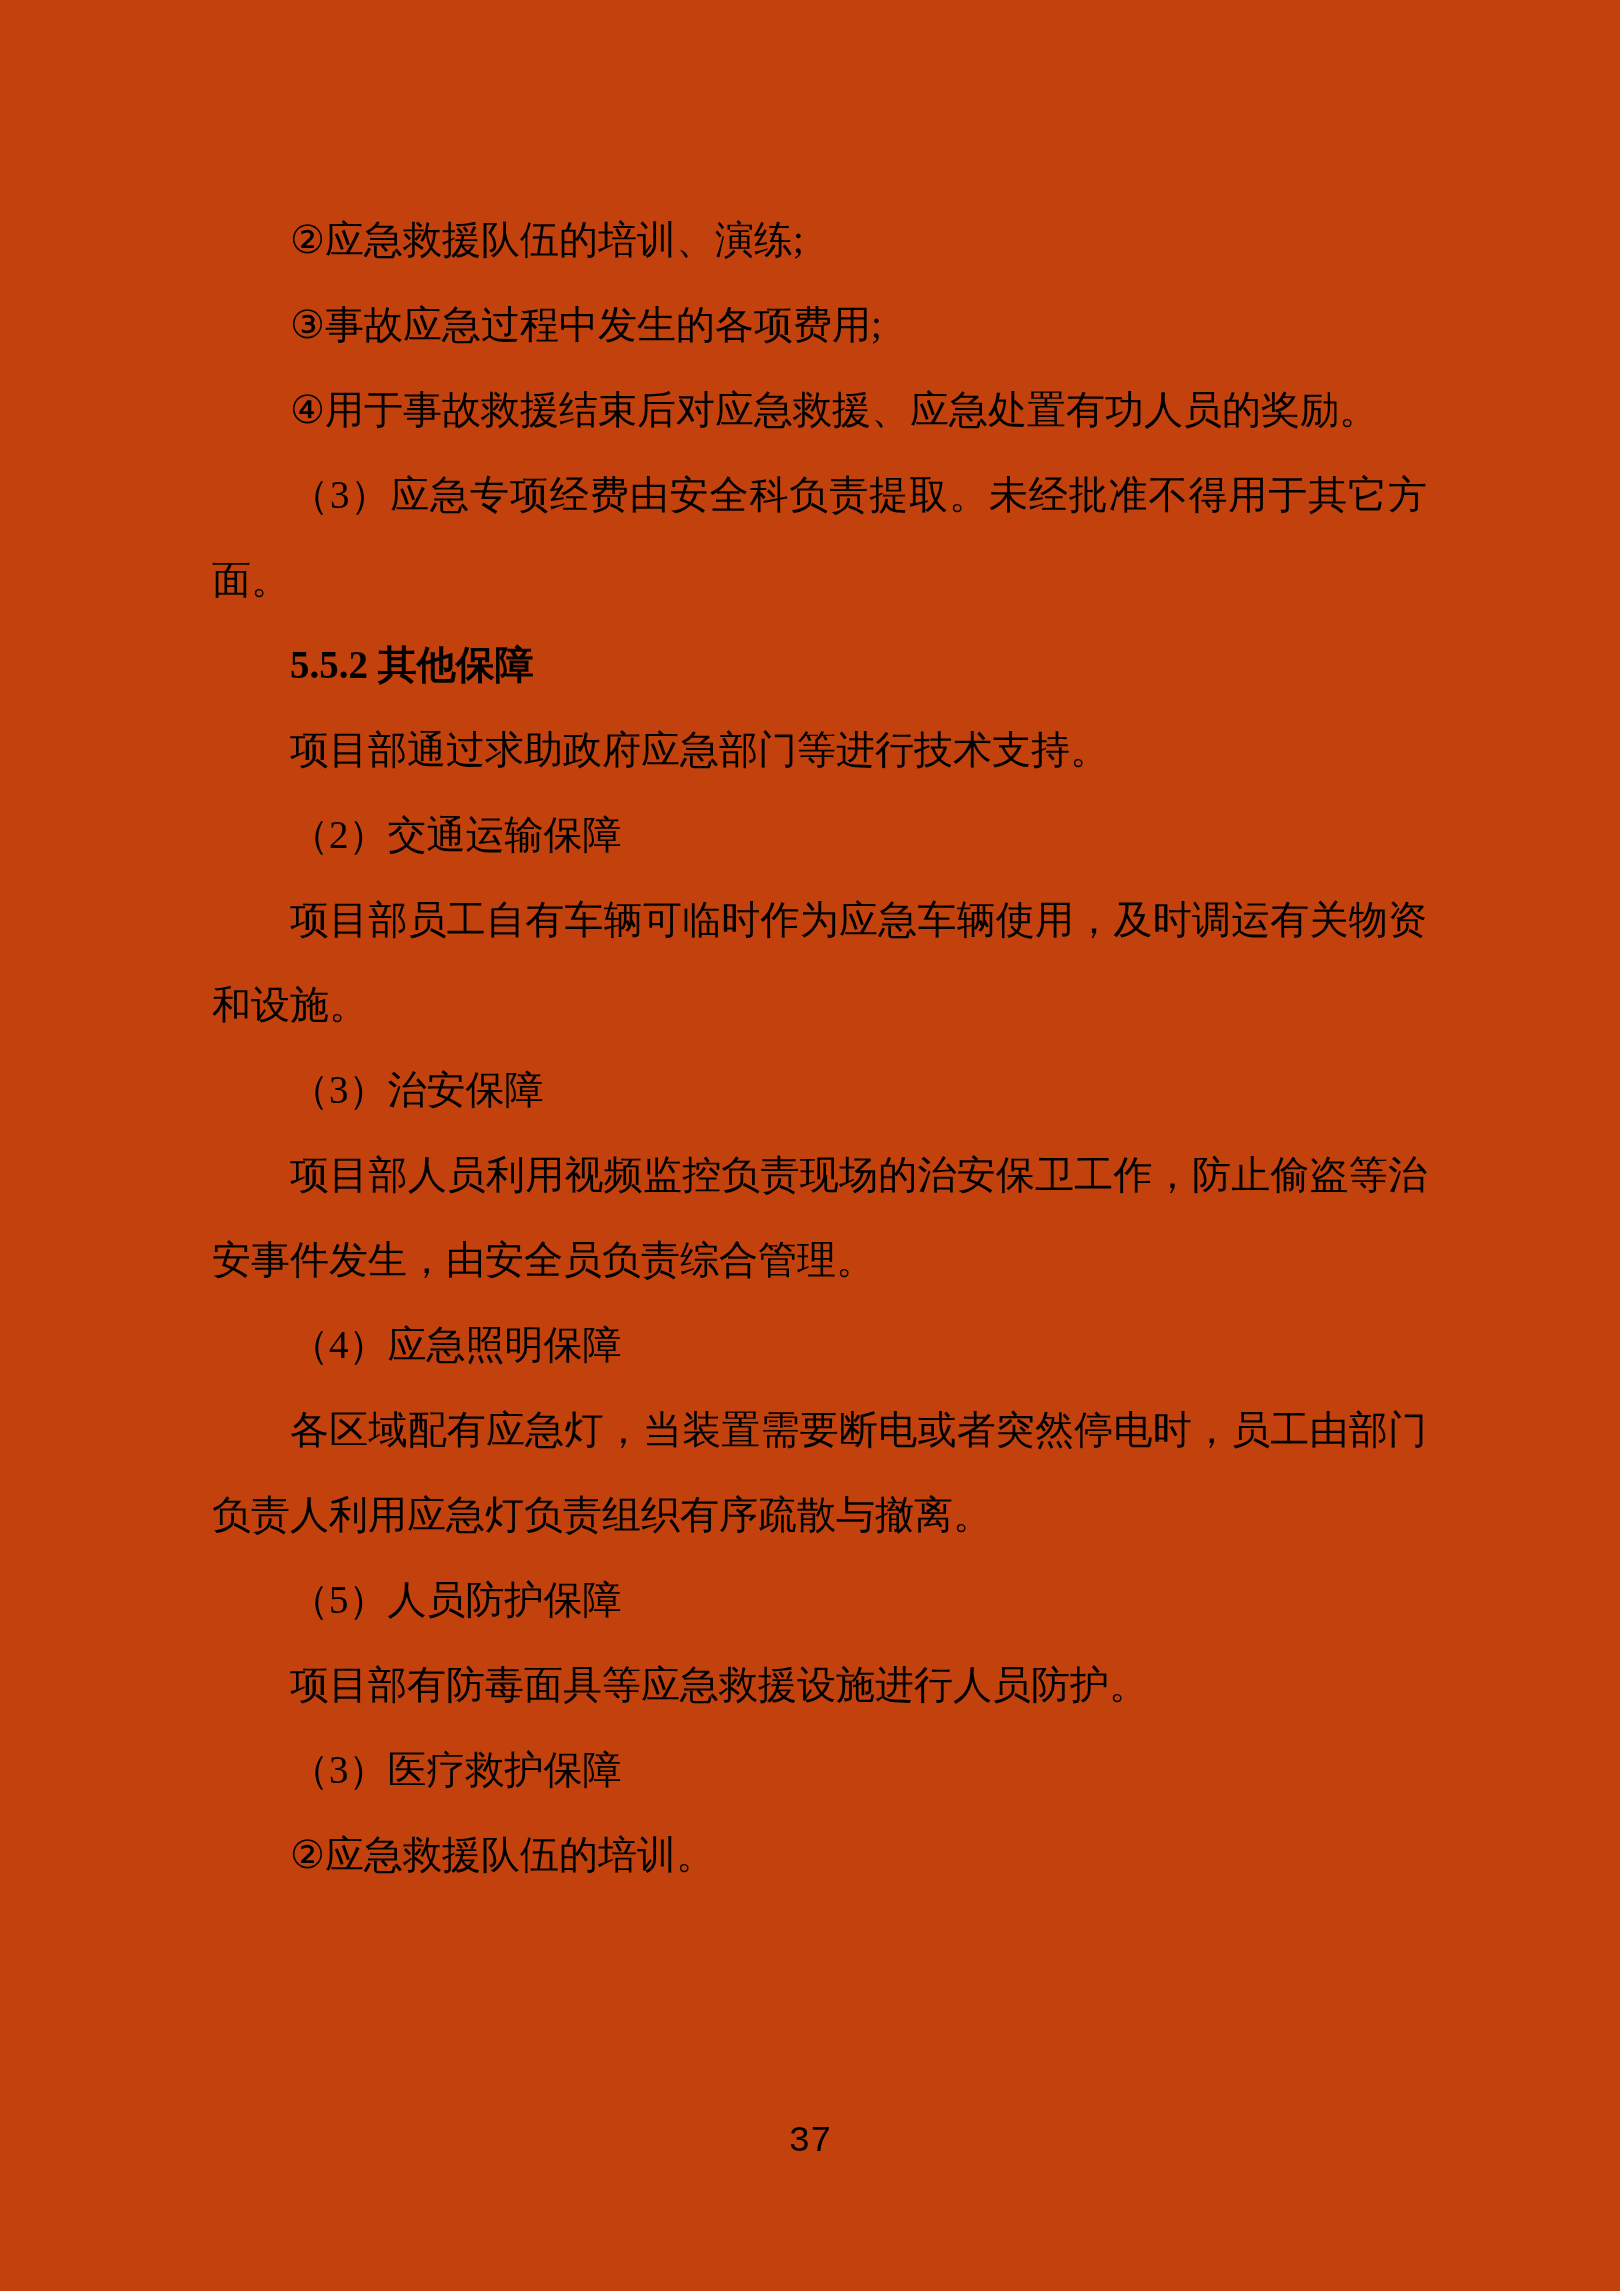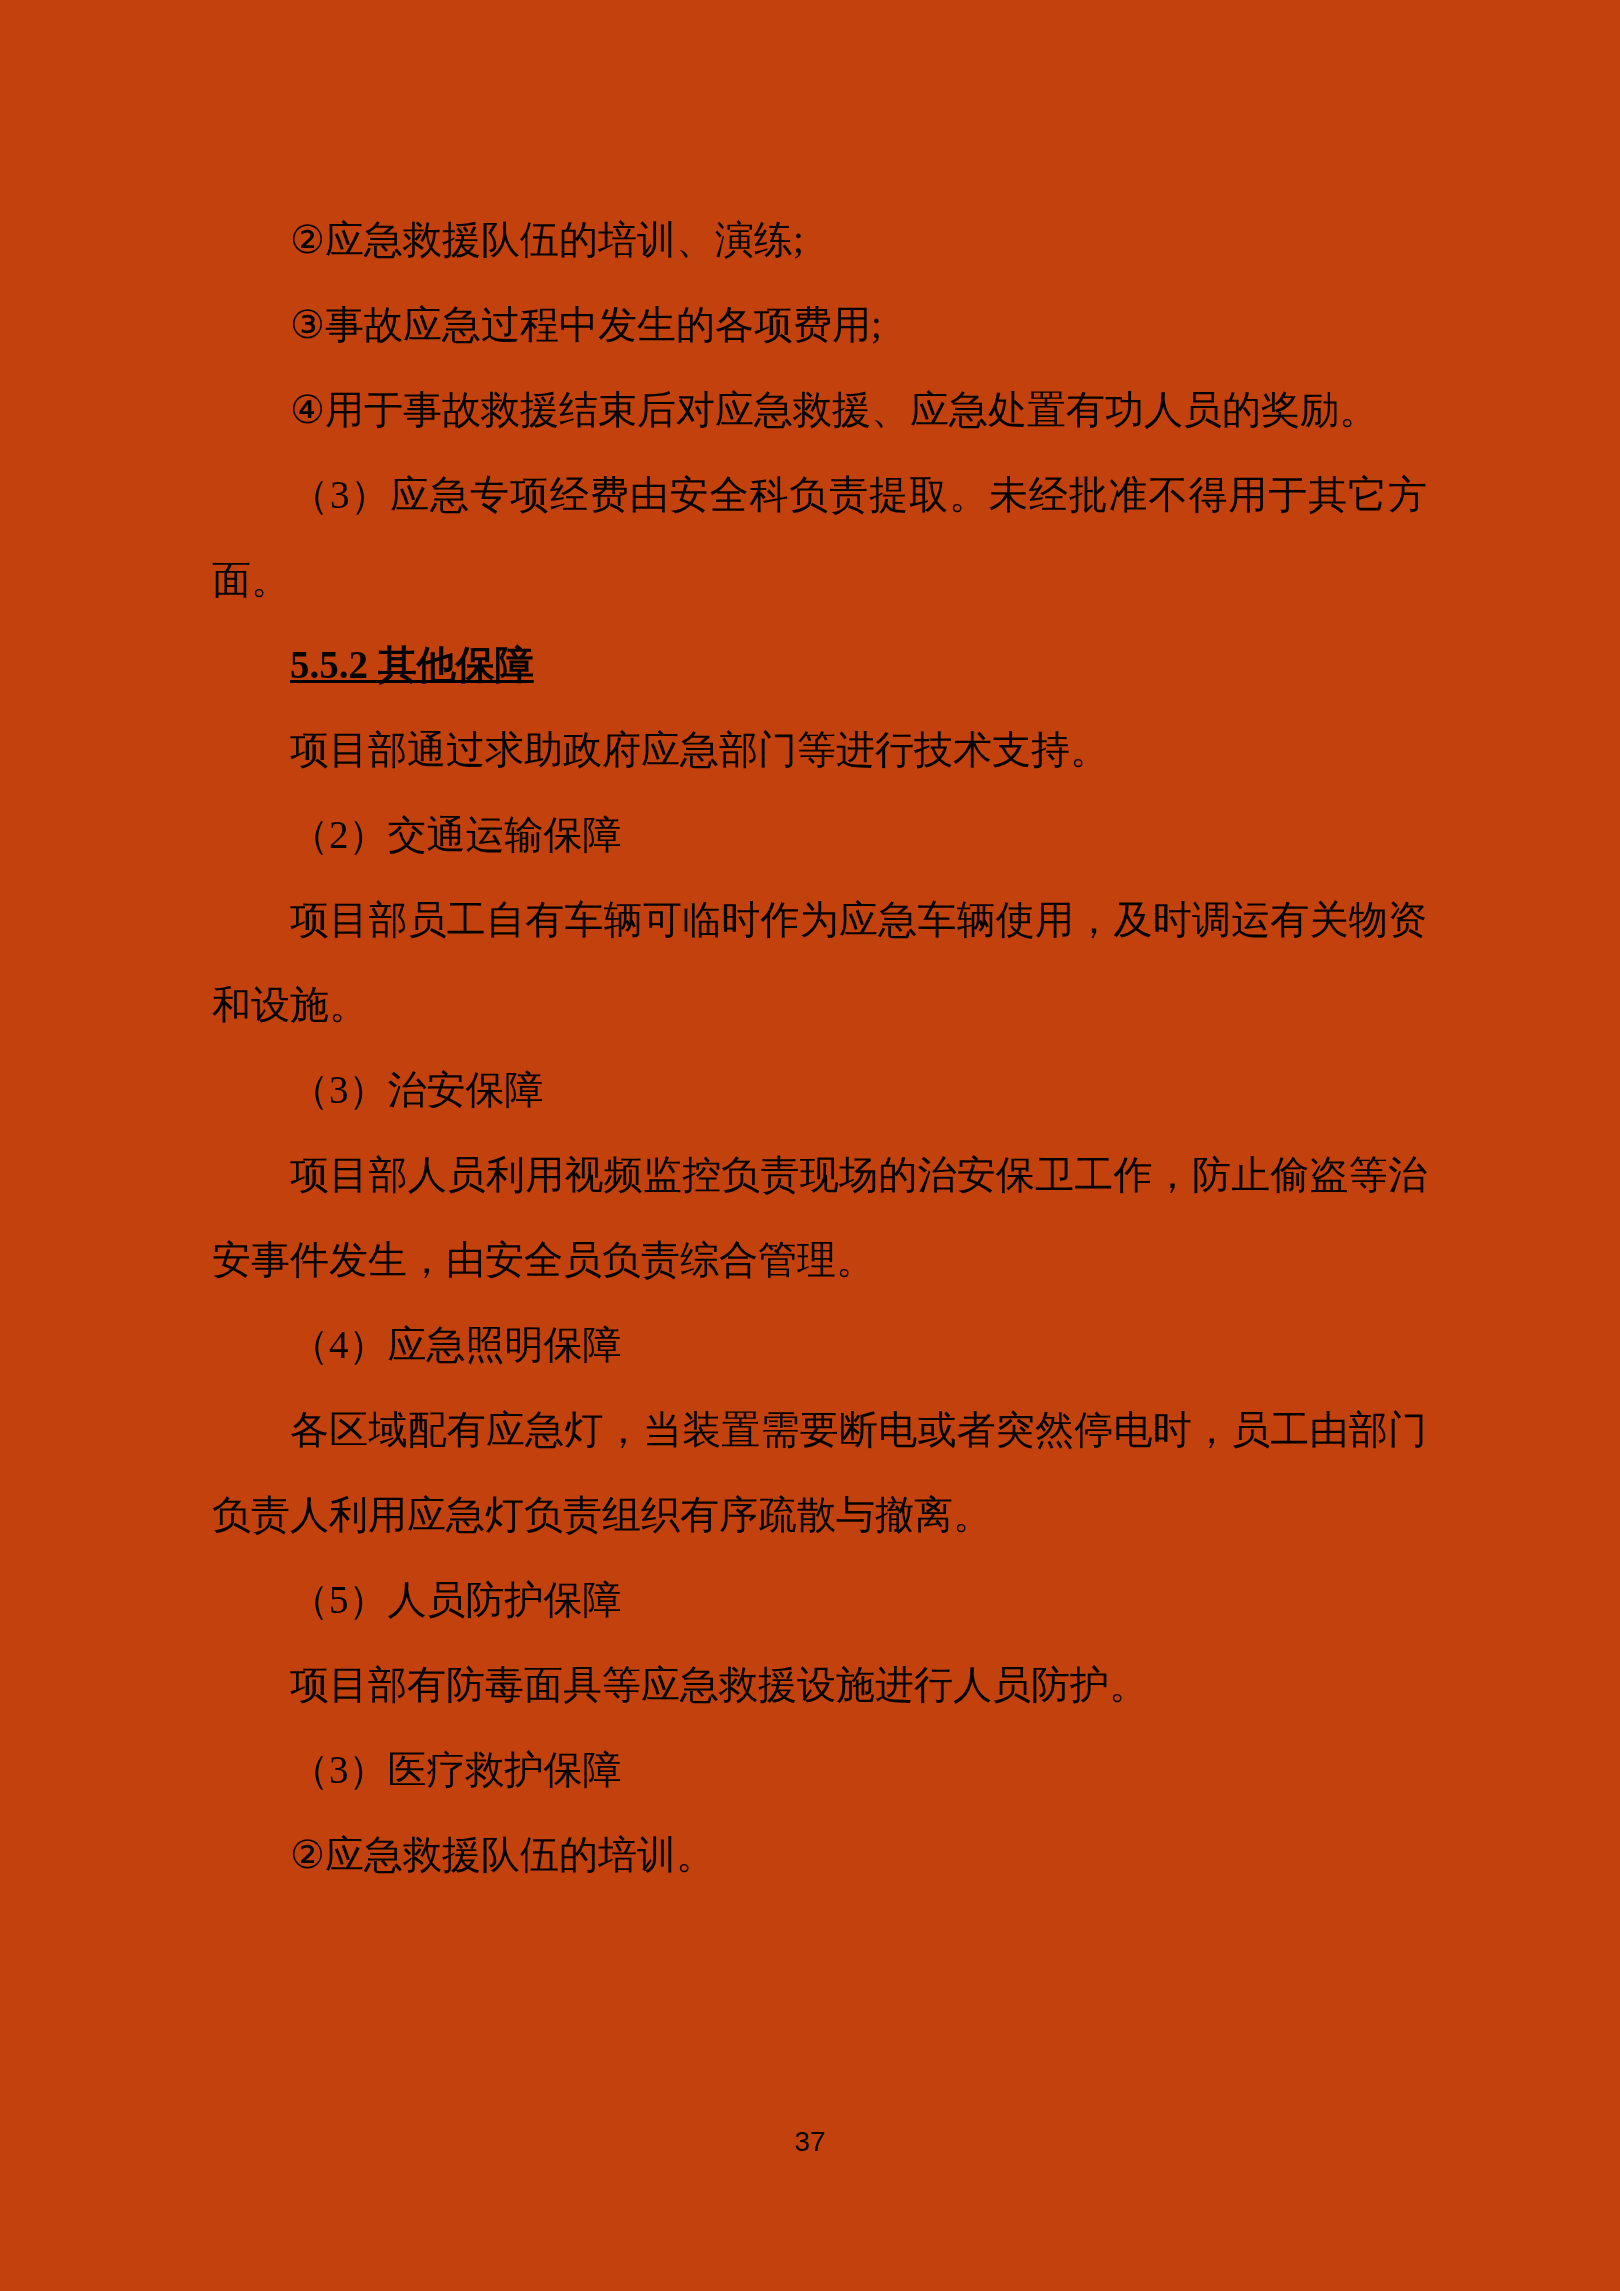--- a/index.html
+++ b/index.html
@@ -37,32 +37,31 @@
   }
   .line.fill {
     white-space: normal;
     text-align: justify;
     text-align-last: justify;
     text-justify: inter-character;
   }
   .line.heading {
     font-weight: bold;
     text-indent: 2em;
-    text-decoration: underline;
   }
   .footer {
     position: absolute;
     left: 0;
     top: 2125px;
     width: 1620px;
     text-align: center;
   }
   .page-number {
-    font-family: Liberation Sans, sans-serif;
-    font-size: 28px;
+    font-family: Liberation Mono, monospace;
+    font-size: 36px;
     line-height: 33px;
     color: #000000;
   }
 </style>
 </head>
 <body>
 
 <div class="page">
   <div class="text-column">
     <div class="line indent">②应急救援队伍的培训、演练;</div>

